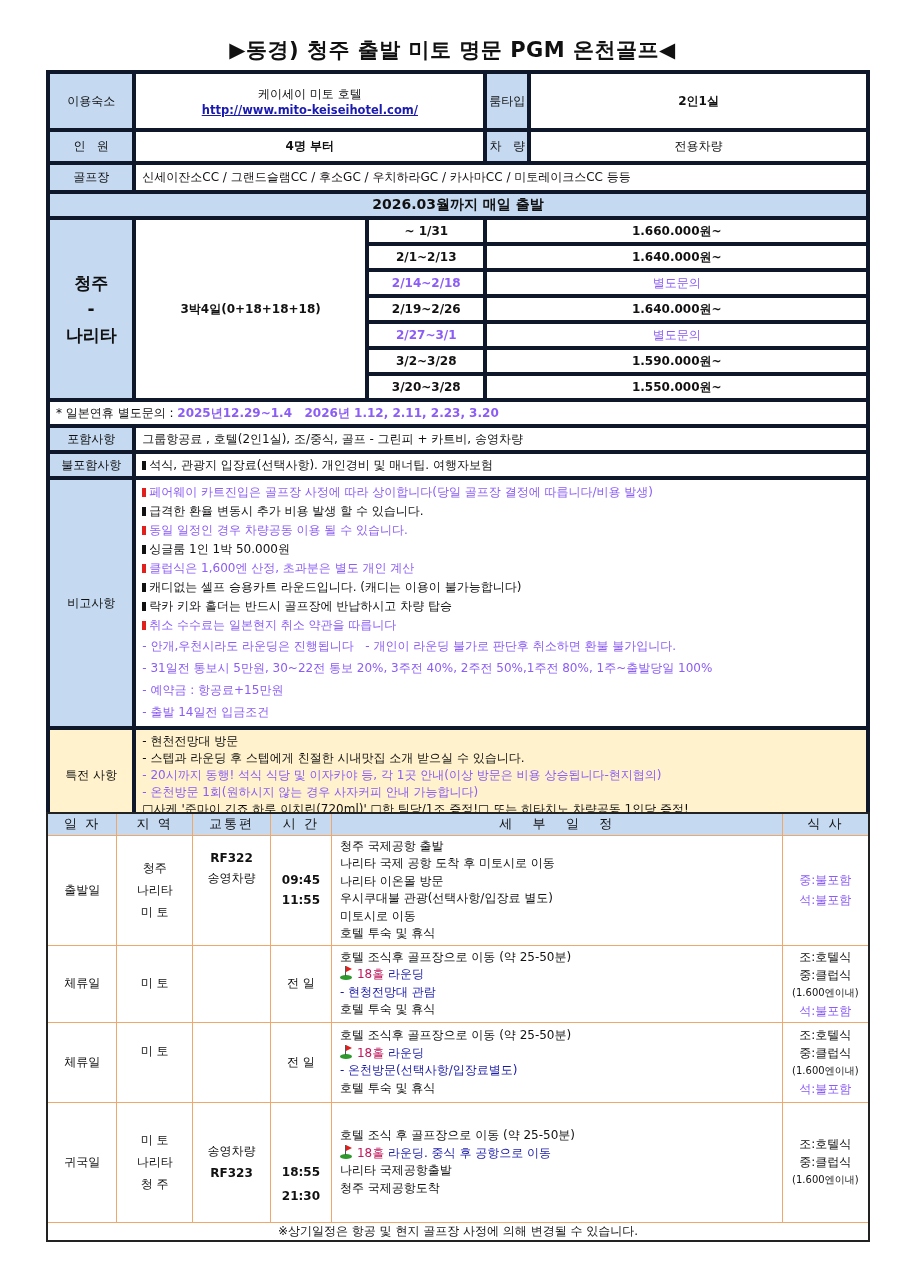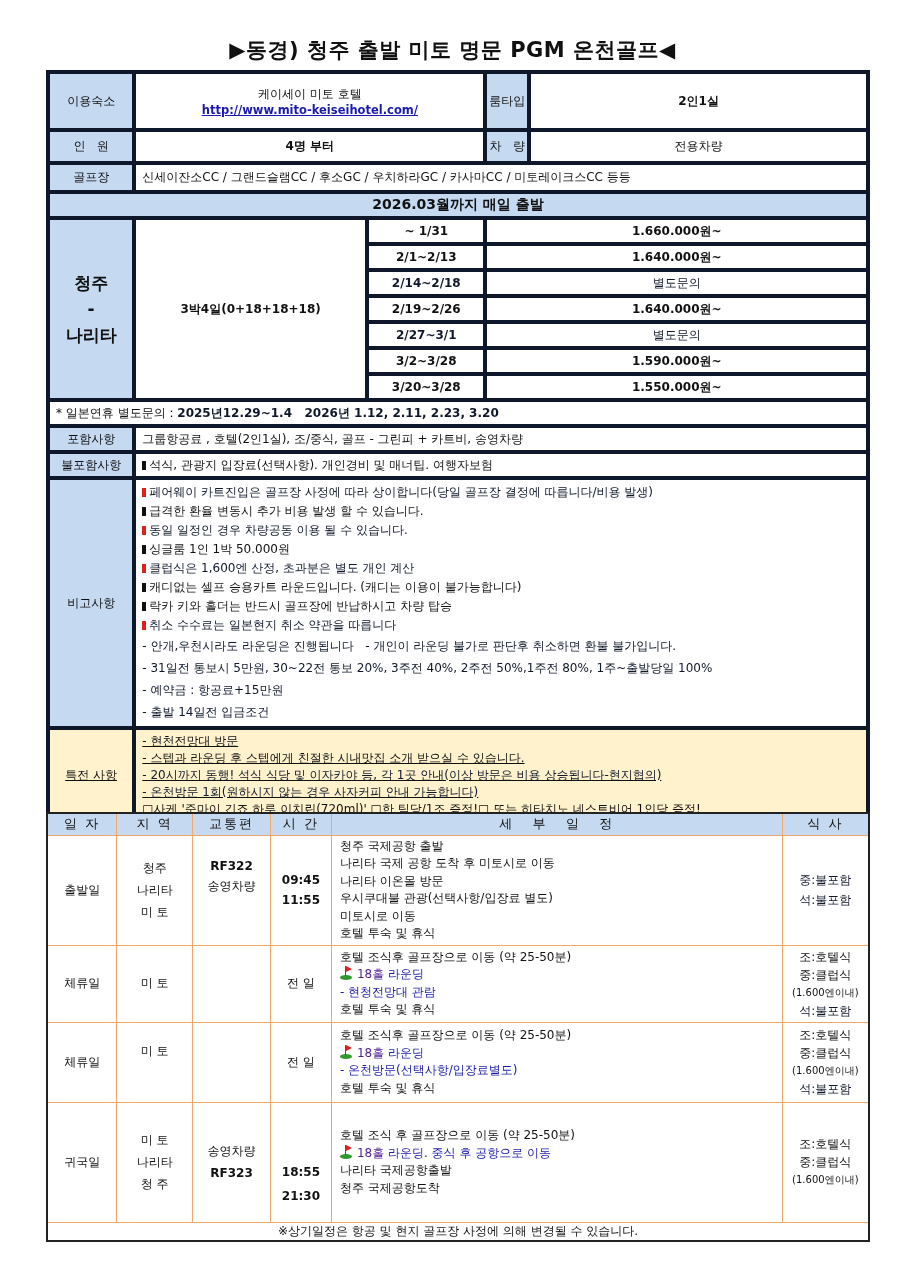--- a/index.html
+++ b/index.html
@@ -13,38 +13,38 @@
     font-size: 21px; font-weight: bold; letter-spacing: 0.5px;
   }
   table { border-collapse: collapse; }
   .main {
     position: absolute; left: 46px; top: 70px; width: 824px;
     border: 2px solid #222;
   }
   .main td { border: 4px solid #0f172a; height: 26px; text-align: center; vertical-align: middle; font-size: 12px; }
   .lbl { background: #c5d9f1; }
   .left { text-align: left !important; padding-left: 6px; }
-  .red { color: #0f172a; }
+  .red { color: #8b5cf6; }
   .bold { font-weight: bold; }
   .link { color: #1a1ab0; text-decoration: underline; font-size: 11.5px; font-weight: bold; }
   .city { font-size: 17px; font-weight: bold; line-height: 26px; }
   .plan { font-size: 15px; font-weight: bold; }
   .notes { text-align: left !important; padding: 3px 6px; line-height: 19px; font-size: 12px; }
-  .yellow { background: #fff2cc; text-decoration: underline; }
+  .yellow { background: #fff2cc; }
   .sq { display: inline-block; width: 4px; height: 9px; background: #111; margin-right: 3px; vertical-align: -1px; }
   .sq.r { background: #e0201c; }
   .itin {
     position: absolute; left: 46px; top: 812px; width: 824px;
     border: 2px solid #222;
   }
   .itin td { border: 1px solid #f0a86a; text-align: center; vertical-align: middle; font-size: 12px; }
   .itin .hd td { background: #c5d9f1; height: 22px; font-size: 13px; letter-spacing: 2px; border-color: #f0a86a; }
   .detail { text-align: left !important; padding-left: 8px; line-height: 17.5px; }
   .blue { color: #1a1aa8; }
-  .pink { color: #4c1d95; margin-top: 31px; }
+  .pink { color: #be185d; margin-top: 31px; }
   .flag { display: inline-block; width: 14px; height: 14px; position: relative; vertical-align: -2px; margin-right: 3px; }
   .flag .pole { position: absolute; left: 5px; top: 0; width: 1.5px; height: 10px; background: #555; }
   .flag .pen { position: absolute; left: 6px; top: 0; width: 0; height: 0; border-left: 6px solid #e0201c; border-top: 3px solid transparent; border-bottom: 3px solid transparent; }
   .flag .green { position: absolute; left: 0; top: 9px; width: 12px; height: 5px; border-radius: 50%; background: #2e9a2e; }
   .meal { line-height: 20px; }
   .small { font-size: 10px; }
 </style>
 </head>
 <body>
 
@@ -145,21 +145,21 @@
       <div class="red" style="line-height:22px">- 출발 14일전 입금조건</div>
     </td>
   </tr>
   <tr>
     <td class="lbl yellow">특전 사항</td>
     <td colspan="4" class="notes yellow" style="line-height:17px">
       <div>- 현천전망대 방문</div>
       <div>- 스텝과 라운딩 후 스텝에게 친절한 시내맛집 소개 받으실 수 있습니다.</div>
       <div class="red">- 20시까지 동행! 석식 식당 및 이자카야 등, 각 1곳 안내(이상 방문은 비용 상승됩니다-현지협의)</div>
       <div class="red">- 온천방문 1회(원하시지 않는 경우 사자커피 안내 가능합니다)</div>
-      <div>□사케 '준마이 긴죠 하루 이치린(720ml)' □한 팀당/1조  증정!□ 또는 히타치노 네스트비어 1인당 증정!</div>
+      <div>□사케 '준마이 긴죠 하루 이치린(720ml)' □한 팀당/1조  증정!□ 또는 히타치노 차량공동 1인당 증정!</div>
     </td>
   </tr>
 </tbody>
   </table>
 
 <table class="itin">
   <colgroup>
     <col style="width:70px">
       <col style="width:76px">
       <col style="width:78px">
@@ -177,21 +177,21 @@
     <td>식 사</td>
   </tr>
 
   <tr style="height:110px">
     <td>출발일</td>
     <td style="line-height:22px">
       <div>청주</div>
           <div>나리타</div>
           <div>미 토</div>
     </td>
-    <td class="bold" style="line-height:20px;vertical-align:top;padding-top:20px">
+    <td class="bold" style="line-height:20px;vertical-align:top;padding-top:12px">
       <div>RF322</div>
           <div style="font-weight:normal">송영차량</div>
     </td>
     <td class="bold" style="line-height:20px">
       <div>09:45</div>
           <div>11:55</div>
     </td>
     <td class="detail">
       <div>청주 국제공항 출발</div>
       <div>나리타 국제 공항 도착 후 미토시로 이동</div>

